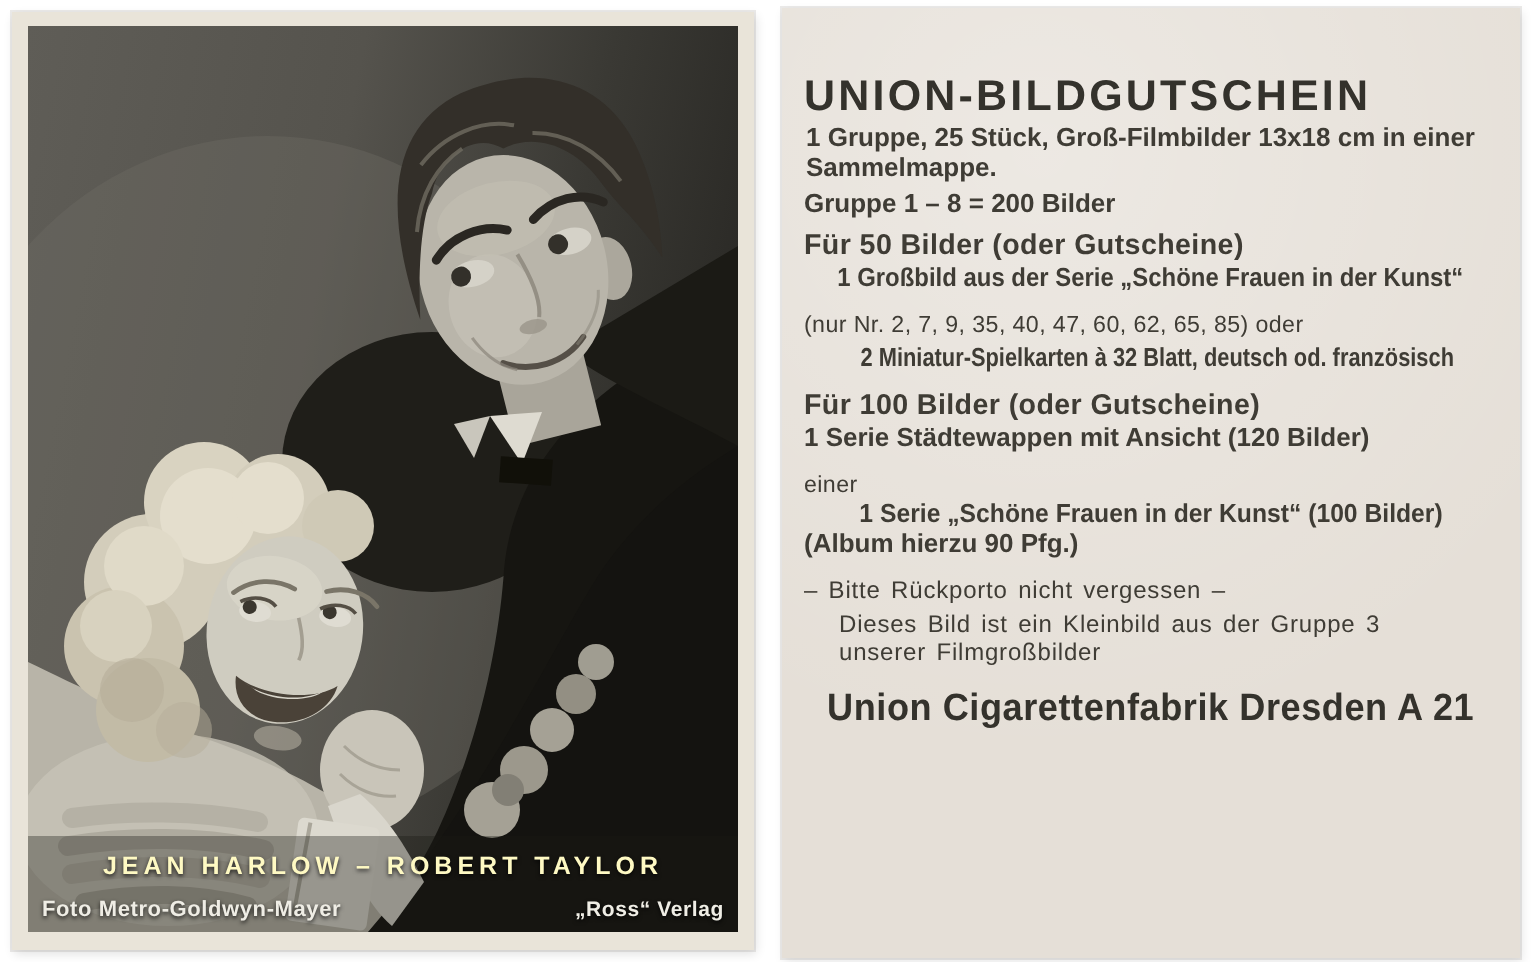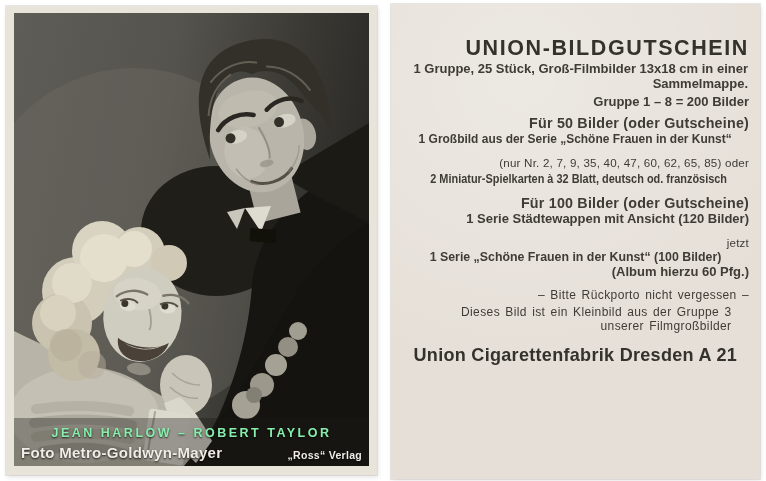--- a/index.html
+++ b/index.html
@@ -15,39 +15,39 @@
     background:#e9e4d9;
     box-shadow:0 0 0 1px rgba(90,85,70,.12), 1px 2px 5px rgba(0,0,0,.12);
   }
   .photo{
     position:absolute;left:8px;top:7px;width:355px;height:453px;
     background:#4c4b46;overflow:hidden;
   }
   .photo svg{display:block;width:100%;height:100%;}
   .photo-caption{
     position:absolute;left:0;right:0;bottom:26px;text-align:center;
-    color:#86efac;font-size:12.5px;font-weight:700;letter-spacing:2.5px;
+    color:#fef9c3;font-size:12.5px;font-weight:700;letter-spacing:2.5px;
     white-space:nowrap;text-shadow:0 1px 2px rgba(0,0,0,.75);
   }
   .photo-credit-left{
-    position:absolute;left:7px;bottom:5px;color:#efede5;font-size:15px;
+    position:absolute;left:7px;bottom:5px;color:#efede5;font-size:11px;
     font-weight:700;letter-spacing:.3px;text-shadow:0 1px 2px rgba(0,0,0,.8);
   }
   .photo-credit-right{
     position:absolute;right:7px;bottom:5px;color:#efede5;font-size:10.5px;
     font-weight:700;letter-spacing:.3px;text-shadow:0 1px 2px rgba(0,0,0,.8);
   }
 
   
   .back-card{
     position:absolute;left:391px;top:4px;width:369px;height:475px;
     background:#e5dfd7;
     background-image:radial-gradient(circle at 35% 15%, rgba(255,255,255,.3), rgba(255,255,255,0) 65%);
     box-shadow:0 0 0 1px rgba(90,85,70,.12), 1px 2px 5px rgba(0,0,0,.1);
-    color:#3f3c35;text-align:right;
+    color:#3f3c35;text-align:left;
   }
   .bc-inner{padding:32px 11px 0;}
   .bc-title{font-size:21.5px;font-weight:700;letter-spacing:1.6px;color:#34322c;white-space:nowrap;}
   .bc-intro{margin-top:12px;font-size:11.8px;letter-spacing:.8px;}
   .bc-h{margin-top:3px;font-size:14.3px;font-weight:700;letter-spacing:.2px;}
   .bc-b{font-size:13px;font-weight:700;line-height:1.18;}
   .bc-r{font-size:12px;line-height:1.25;letter-spacing:.4px;word-spacing:1.5px;}
   .bc-s{font-size:11.6px;letter-spacing:.2px;margin-top:10px;}
   .mt2{margin-top:2px;} .mt6{margin-top:6px;} .mt8{margin-top:8px;}
   .fit{width:fit-content;margin-left:auto;margin-right:auto;white-space:nowrap;transform-origin:center;}
@@ -196,23 +196,23 @@
 
       <div class="bc-b mt2">Gruppe 1 – 8 = 200 Bilder</div>
 
       <div class="bc-h mt6">Für 50 Bilder (oder Gutscheine)</div>
       <div class="bc-b fit cx92">1 Großbild aus der Serie „Schöne Frauen in der Kunst“</div>
       <div class="bc-s">(nur Nr. 2, 7, 9, 35, 40, 47, 60, 62, 65, 85) oder</div>
       <div class="bc-b fit cx84 mt2">2 Miniatur-Spielkarten à 32 Blatt, deutsch od. französisch</div>
 
       <div class="bc-h mt8">Für 100 Bilder (oder Gutscheine)</div>
       <div class="bc-b">1 Serie Städtewappen mit Ansicht (120 Bilder)</div>
-      <div class="bc-s">jetzt</div>
+      <div class="bc-s">einer</div>
       <div class="bc-b fit cx95">1 Serie „Schöne Frauen in der Kunst“ (100 Bilder)</div>
-      <div class="bc-b">(Album hierzu 60 Pfg.)</div>
+      <div class="bc-b">(Album hierzu 90 Pfg.)</div>
 
       <div class="bc-r mt8">– Bitte Rückporto nicht vergessen –</div>
       <div class="bc-r mt2 maxw310">Dieses Bild ist ein Kleinbild aus der Gruppe 3 unserer Filmgroßbilder</div>
 
       <div class="bc-company fit cx95">Union Cigarettenfabrik Dresden A 21</div>
     </div>
   </div>
 
 </div>
 

